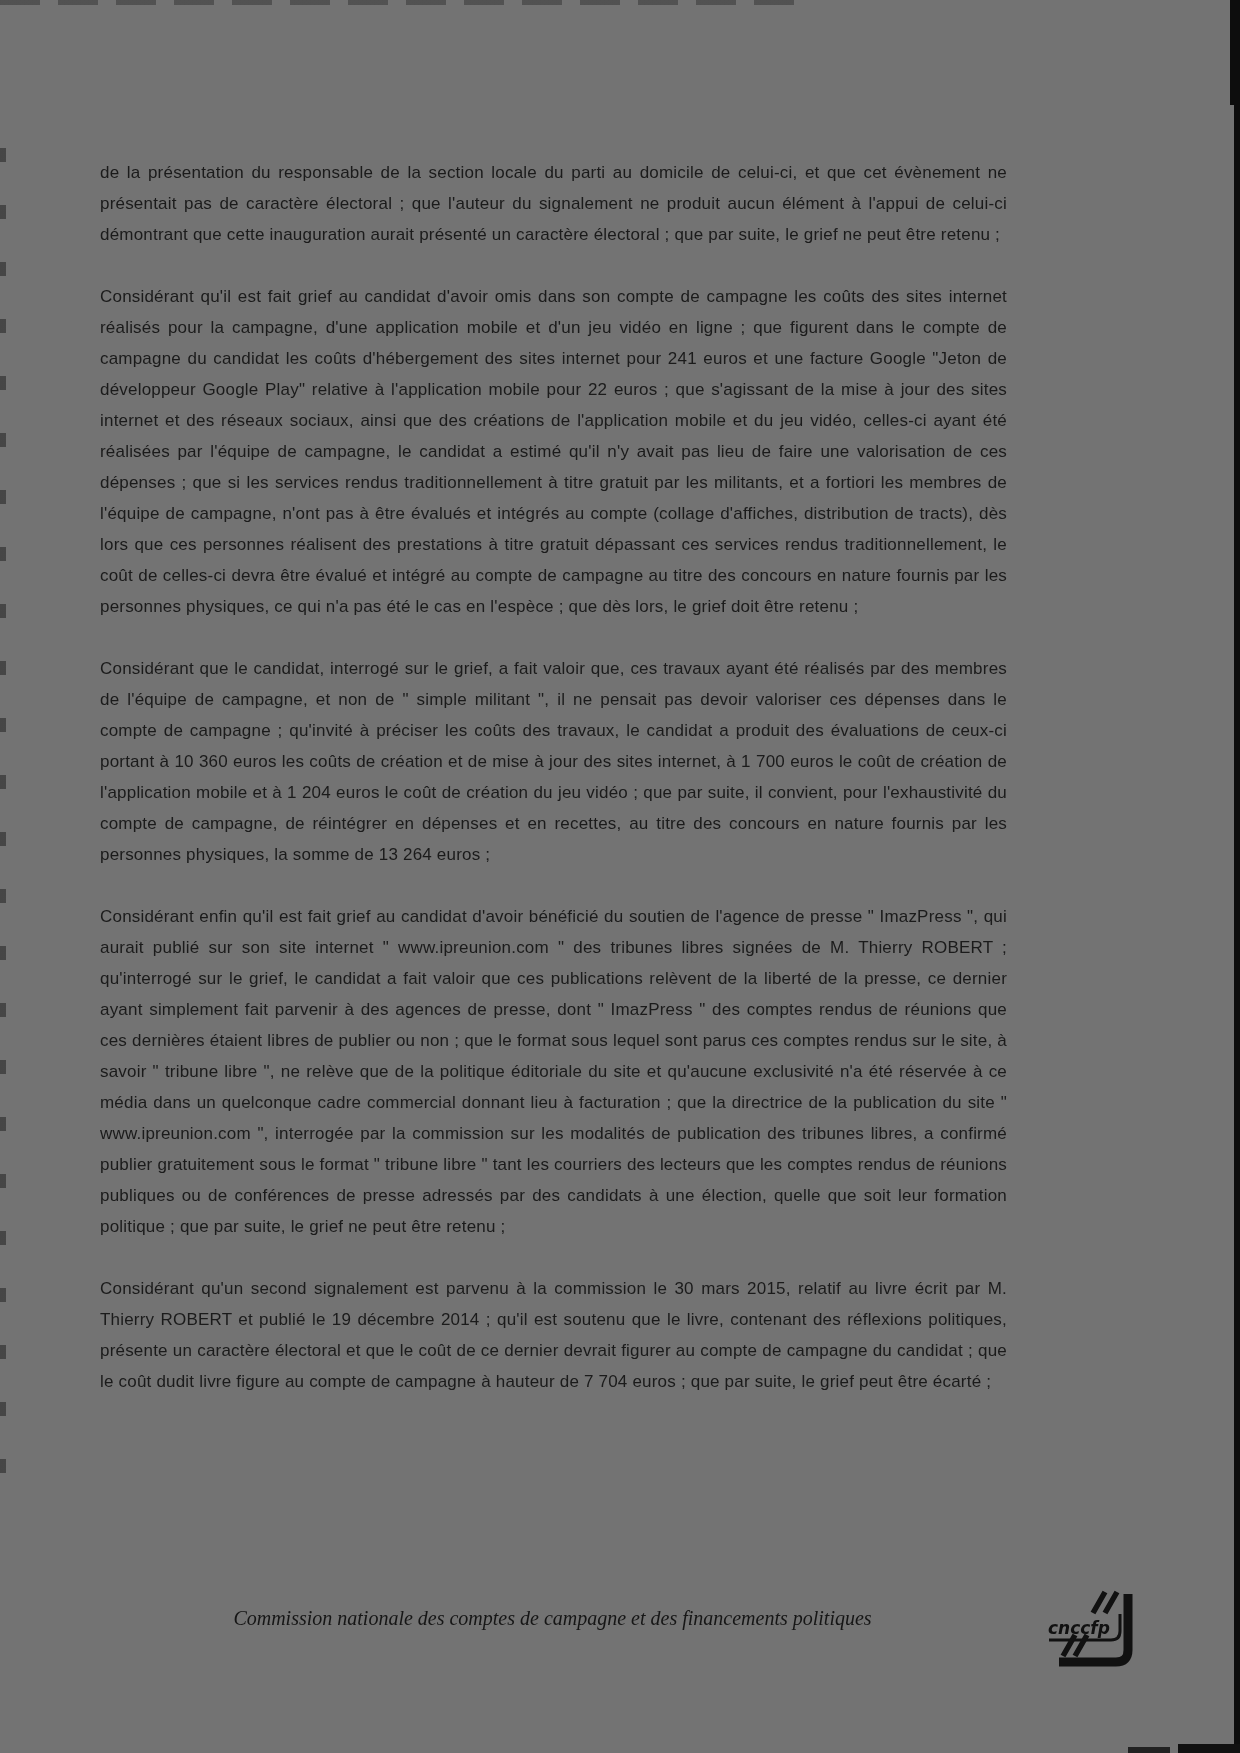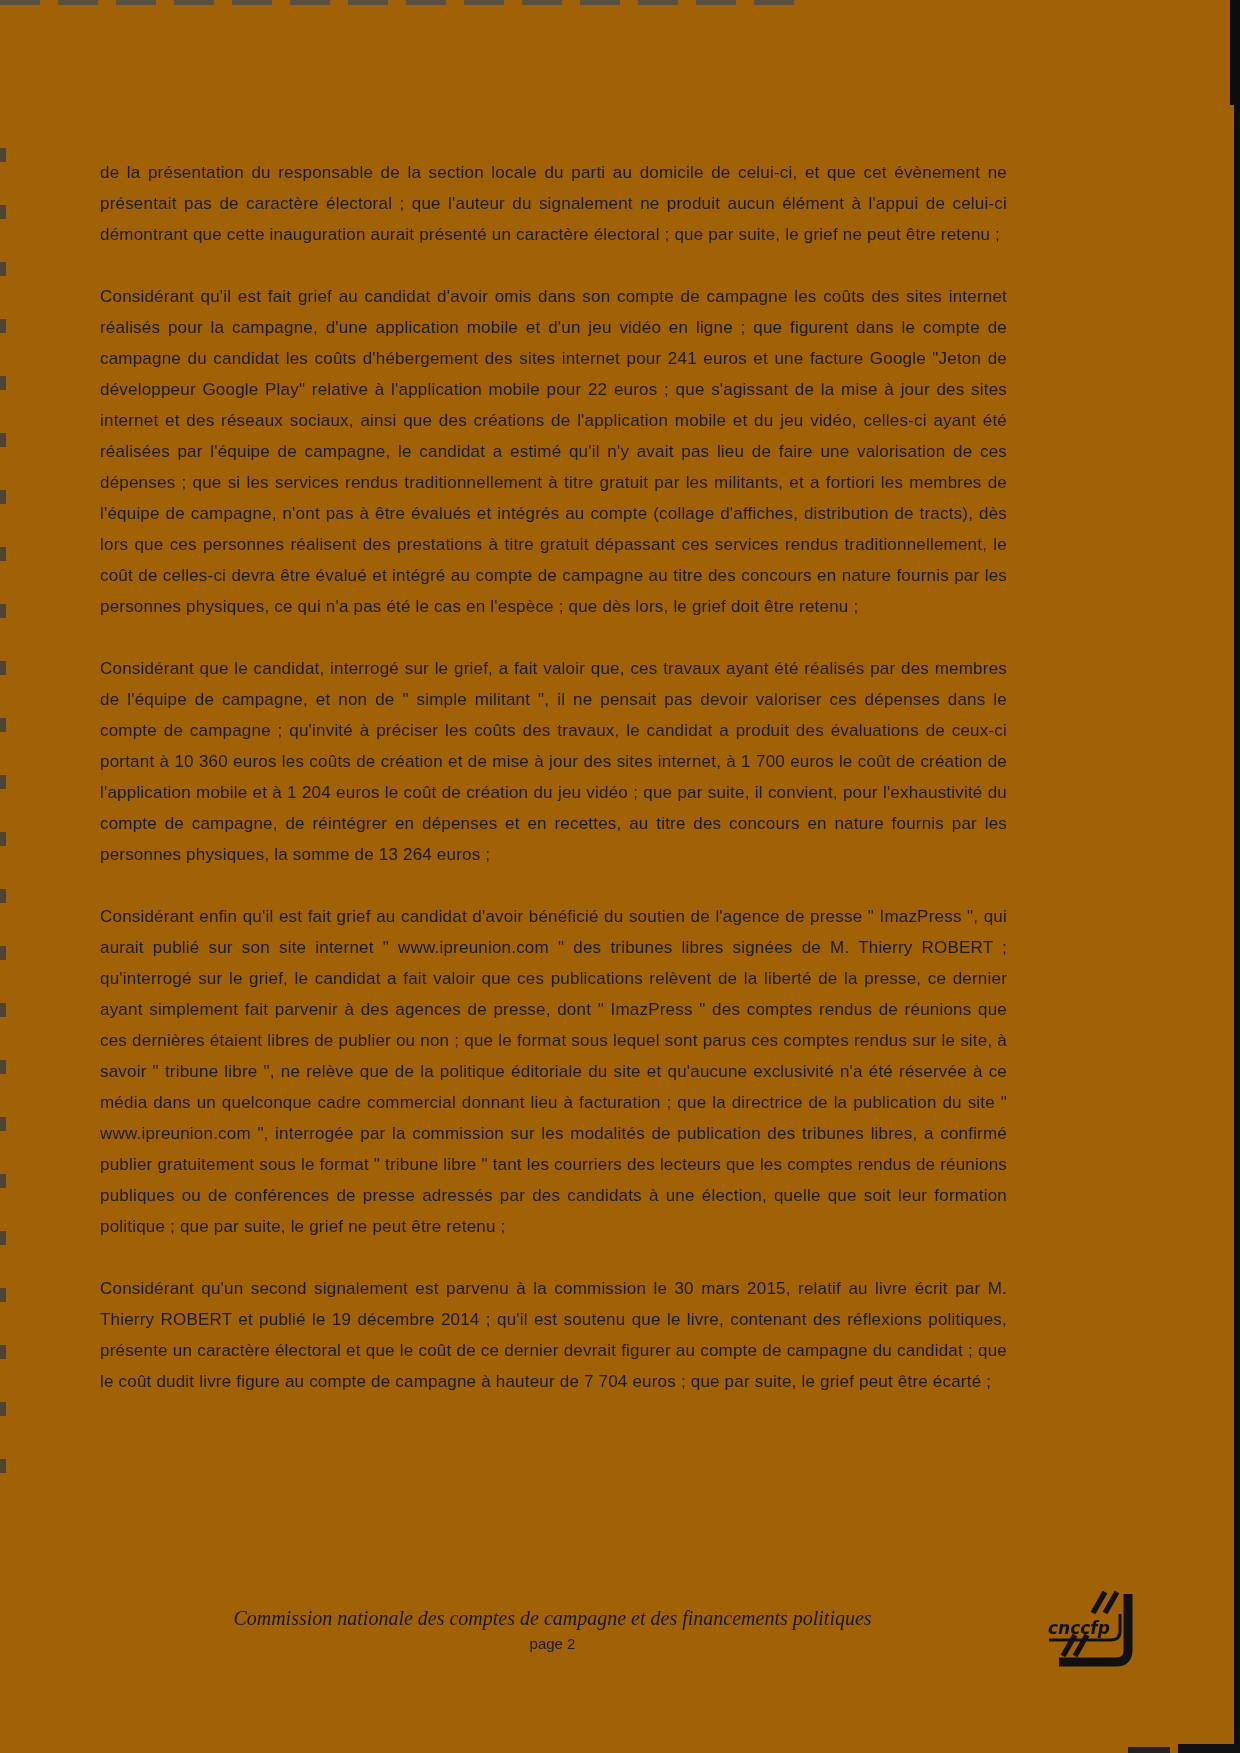--- a/index.html
+++ b/index.html
@@ -1,20 +1,20 @@
 <!DOCTYPE html>
 <html><head>
 <meta charset="utf-8">
 <style>
   html, body { margin: 0; padding: 0; background: #e8e8e8; }
   .page {
     position: relative;
     width: 1240px;
     height: 1753px;
-    background: #a16207;
+    background: #737373;
     overflow: hidden;
     font-family: "Liberation Sans", sans-serif;
     color: #1b1b1b;
   }
 
   
   .artifact-top-dashes {
     position: absolute; top: 0; left: 0; width: 810px; height: 5px;
     background: repeating-linear-gradient(90deg, #4c4c4c 0 40px, transparent 40px 58px);
     opacity: .85;
@@ -108,21 +108,20 @@
   <div class="doc-body">
       <p class="para">de la présentation du responsable de la section locale du parti au domicile de celui-ci, et que cet évènement ne présentait pas de caractère électoral ; que l'auteur du signalement ne produit aucun élément à l'appui de celui-ci démontrant que cette inauguration aurait présenté un caractère électoral ; que par suite, le grief ne peut être retenu ;</p>
       <p class="para">Considérant qu'il est fait grief au candidat d'avoir omis dans son compte de campagne les coûts des sites internet réalisés pour la campagne, d'une application mobile et d'un jeu vidéo en ligne ; que figurent dans le compte de campagne du candidat les coûts d'hébergement des sites internet pour 241 euros et une facture Google "Jeton de développeur Google Play" relative à l'application mobile pour 22 euros ; que s'agissant de la mise à jour des sites internet et des réseaux sociaux, ainsi que des créations de l'application mobile et du jeu vidéo, celles-ci ayant été réalisées par l'équipe de campagne, le candidat a estimé qu'il n'y avait pas lieu de faire une valorisation de ces dépenses ; que si les services rendus traditionnellement à titre gratuit par les militants, et a fortiori les membres de l'équipe de campagne, n'ont pas à être évalués et intégrés au compte (collage d'affiches, distribution de tracts), dès lors que ces personnes réalisent des prestations à titre gratuit dépassant ces services rendus traditionnellement, le coût de celles-ci devra être évalué et intégré au compte de campagne au titre des concours en nature fournis par les personnes physiques, ce qui n'a pas été le cas en l'espèce ; que dès lors, le grief doit être retenu ;</p>
       <p class="para">Considérant que le candidat, interrogé sur le grief, a fait valoir que, ces travaux ayant été réalisés par des membres de l'équipe de campagne, et non de " simple militant ", il ne pensait pas devoir valoriser ces dépenses dans le compte de campagne ; qu'invité à préciser les coûts des travaux, le candidat a produit des évaluations de ceux-ci portant à 10 360 euros les coûts de création et de mise à jour des sites internet, à 1 700 euros le coût de création de l'application mobile et à 1 204 euros le coût de création du jeu vidéo ; que par suite, il convient, pour l'exhaustivité du compte de campagne, de réintégrer en dépenses et en recettes, au titre des concours en nature fournis par les personnes physiques, la somme de 13 264 euros ;</p>
       <p class="para">Considérant enfin qu'il est fait grief au candidat d'avoir bénéficié du soutien de l'agence de presse " ImazPress ", qui aurait publié sur son site internet " www.ipreunion.com " des tribunes libres signées de M. Thierry ROBERT ; qu'interrogé sur le grief, le candidat a fait valoir que ces publications relèvent de la liberté de la presse, ce dernier ayant simplement fait parvenir à des agences de presse, dont " ImazPress " des comptes rendus de réunions que ces dernières étaient libres de publier ou non ; que le format sous lequel sont parus ces comptes rendus sur le site, à savoir " tribune libre ", ne relève que de la politique éditoriale du site et qu'aucune exclusivité n'a été réservée à ce média dans un quelconque cadre commercial donnant lieu à facturation ; que la directrice de la publication du site " www.ipreunion.com ", interrogée par la commission sur les modalités de publication des tribunes libres, a confirmé publier gratuitement sous le format " tribune libre " tant les courriers des lecteurs que les comptes rendus de réunions publiques ou de conférences de presse adressés par des candidats à une élection, quelle que soit leur formation politique ; que par suite, le grief ne peut être retenu ;</p>
       <p class="para">Considérant qu'un second signalement est parvenu à la commission le 30 mars 2015, relatif au livre écrit par M. Thierry ROBERT et publié le 19 décembre 2014 ; qu'il est soutenu que le livre, contenant des réflexions politiques, présente un caractère électoral et que le coût de ce dernier devrait figurer au compte de campagne du candidat ; que le coût dudit livre figure au compte de campagne à hauteur de 7 704 euros ; que par suite, le grief peut être écarté ;</p>
     </div>
 
   <div class="footer">
     <div class="org-name">Commission nationale des comptes de campagne et des financements politiques</div>
-    <div class="page-number">page 2</div>
   </div>
 
   <div class="logo-box">
     <svg viewBox="0 0 95 85" xmlns="http://www.w3.org/2000/svg">
 
       <path d="M82,6 L82,62 Q82,74 70,74 L13,74" fill="none" stroke="#111" stroke-width="9"></path>
 
       <path d="M74,26 L74,43 Q74,52 65,52 L3,52" fill="none" stroke="#111" stroke-width="3"></path>
 
       <path d="M47,25 L59,4 M59,25 L71,4" fill="none" stroke="#111" stroke-width="5.5"></path>

